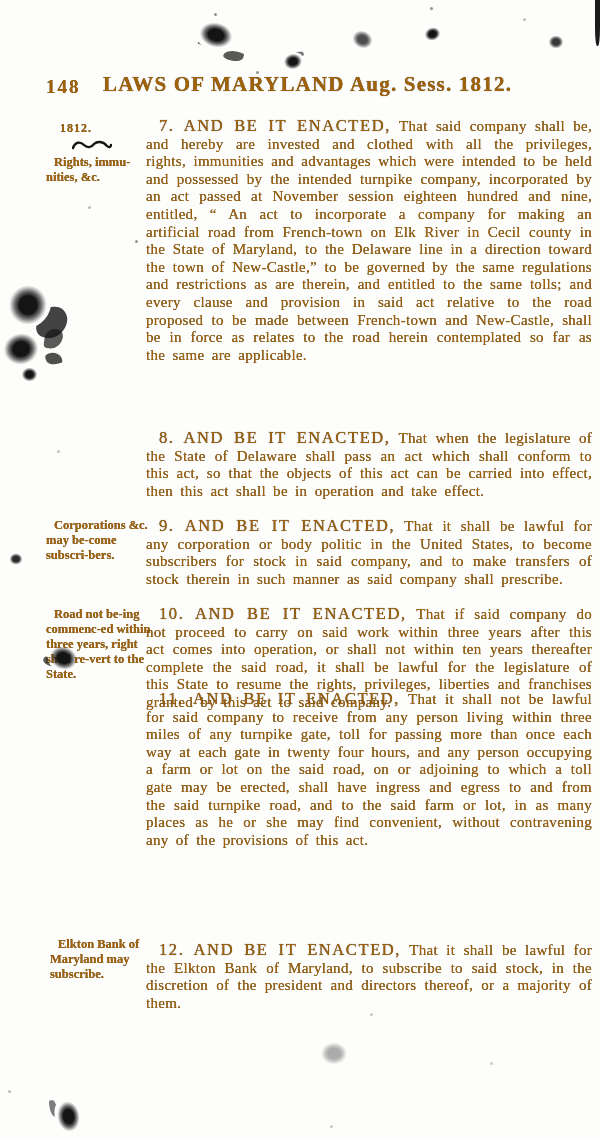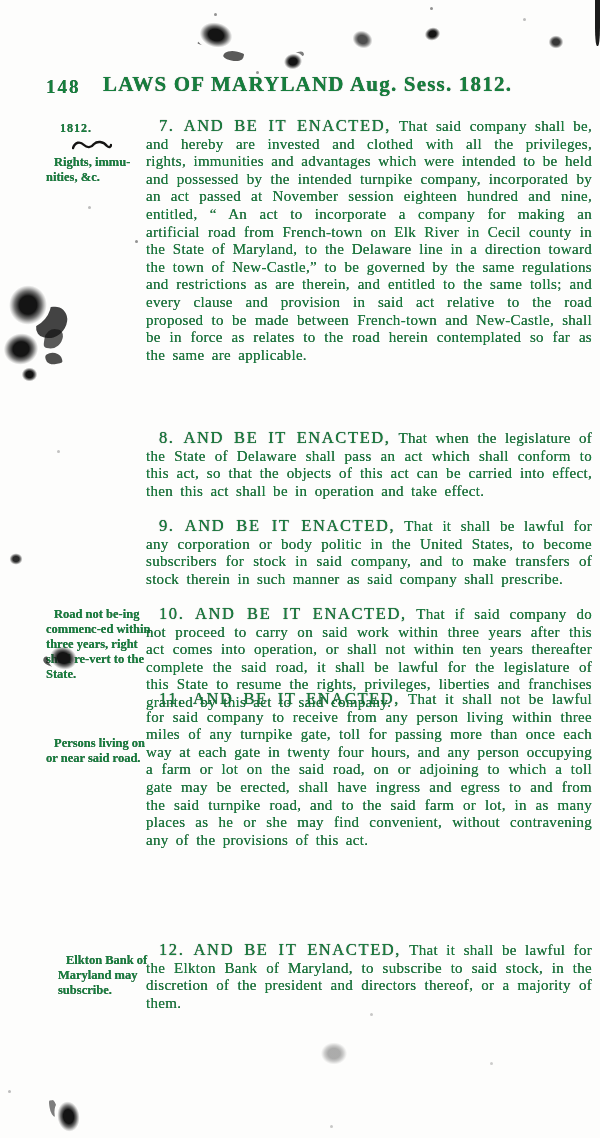--- a/index.html
+++ b/index.html
@@ -3,21 +3,21 @@
 <meta charset="utf-8">
 <style>
   html,body{margin:0;padding:0;}
   body{background:#e8e8e6;}
   .page{
     position:relative;
     width:600px;height:1138px;
     background:#fdfdfc;
     overflow:hidden;
     font-family:"Liberation Serif","DejaVu Serif",serif;
-    color:#15803d;
+    color:#a16207;
   }
   
   .pagenum{
     position:absolute;left:46px;top:76px;
     font-size:19px;font-weight:bold;letter-spacing:2px;
     text-shadow:0 0 .6px rgba(10,10,10,.8);
   }
   .header-title{
     position:absolute;left:103px;top:72px;width:400px;
     font-size:21px;font-weight:bold;letter-spacing:1.2px;
@@ -36,21 +36,21 @@
     position:absolute;left:46px;width:108px;
     font-size:12.5px;line-height:15px;font-weight:bold;
     text-indent:8px;
     text-shadow:0 0 .5px rgba(10,10,10,.7);
   }
   .mn-0{top:155px;}
   .mn-1{top:428px;}
   .mn-2{top:518px;}
   .mn-3{top:607px;}
   .mn-4{top:736px;}
-  .mn-5{top:937px;left:58px;width:104px;margin-top:16px;}
+  .mn-5{top:937px;left:50px;width:104px;}
   
   .section{
     position:absolute;left:146px;width:446px;
     margin:0;
     font-size:15px;line-height:17.6px;
     text-align:justify;text-indent:13px;
     word-spacing:3.2px;letter-spacing:.3px;
     overflow:hidden;
     text-shadow:0 0 .55px rgba(10,10,10,.75);
   }
@@ -102,22 +102,22 @@
 
   <span class="pagenum">148</span>
   <span class="header-title">LAWS OF MARYLAND Aug. Sess. 1812.</span>
 
   <div class="margin-year">1812.</div>
   <svg class="flourish" width="40" height="12" viewBox="0 0 40 12">
     <path d="M1,9 C3,3 8,2 12,6 C15,9 19,9 22,5 C25,2 31,2 35,7 C37,9 39,8 39,6" fill="none" stroke="#151413" stroke-width="2.4" stroke-linecap="round"></path>
   </svg>
 
   <div class="margin-note mn-0">Rights, immu-nities, &amp;c.</div>
+  <div class="margin-note mn-2">Corporations &amp;c. may be-come subscri-bers.</div>
   <div class="margin-note mn-3">Road not be-ing commenc-ed within three years, right shall re-vert to the State.</div>
-  <div class="margin-note mn-4">Persons living on or near said road.</div>
   <div class="margin-note mn-5">Elkton Bank of Maryland may subscribe.</div>
 
   <p class="section sec-0"><span class="enact">7. AND BE IT ENACTED,</span> <span>That said company shall be, and hereby are invested and clothed with all the privileges, rights, immunities and advantages which were intended to be held and possessed by the intended turnpike company, incorporated by an act passed at November session eighteen hundred and nine, entitled, “ An act to incorporate a company for making an artificial road from French-town on Elk River in Cecil county in the State of Maryland, to the Delaware line in a direction toward the town of New-Castle,” to be governed by the same regulations and restrictions as are therein, and entitled to the same tolls; and every clause and provision in said act relative to the road proposed to be made between French-town and New-Castle, shall be in force as relates to the road herein contemplated so far as the same are applicable.</span></p>
 
   <p class="section sec-1"><span class="enact">8. AND BE IT ENACTED,</span> <span>That when the legislature of the State of Delaware shall pass an act which shall conform to this act, so that the objects of this act can be carried into effect, then this act shall be in operation and take effect.</span></p>
 
   <p class="section sec-2"><span class="enact">9. AND BE IT ENACTED,</span> <span>That it shall be lawful for any corporation or body politic in the United States, to become subscribers for stock in said company, and to make transfers of stock therein in such manner as said company shall prescribe.</span></p>
 
   <p class="section sec-3"><span class="enact">10. AND BE IT ENACTED,</span> <span>That if said company do not proceed to carry on said work within three years after this act comes into operation, or shall not within ten years thereafter complete the said road, it shall be lawful for the legislature of this State to resume the rights, privileges, liberties and franchises granted by this act to said company.</span></p>
 

